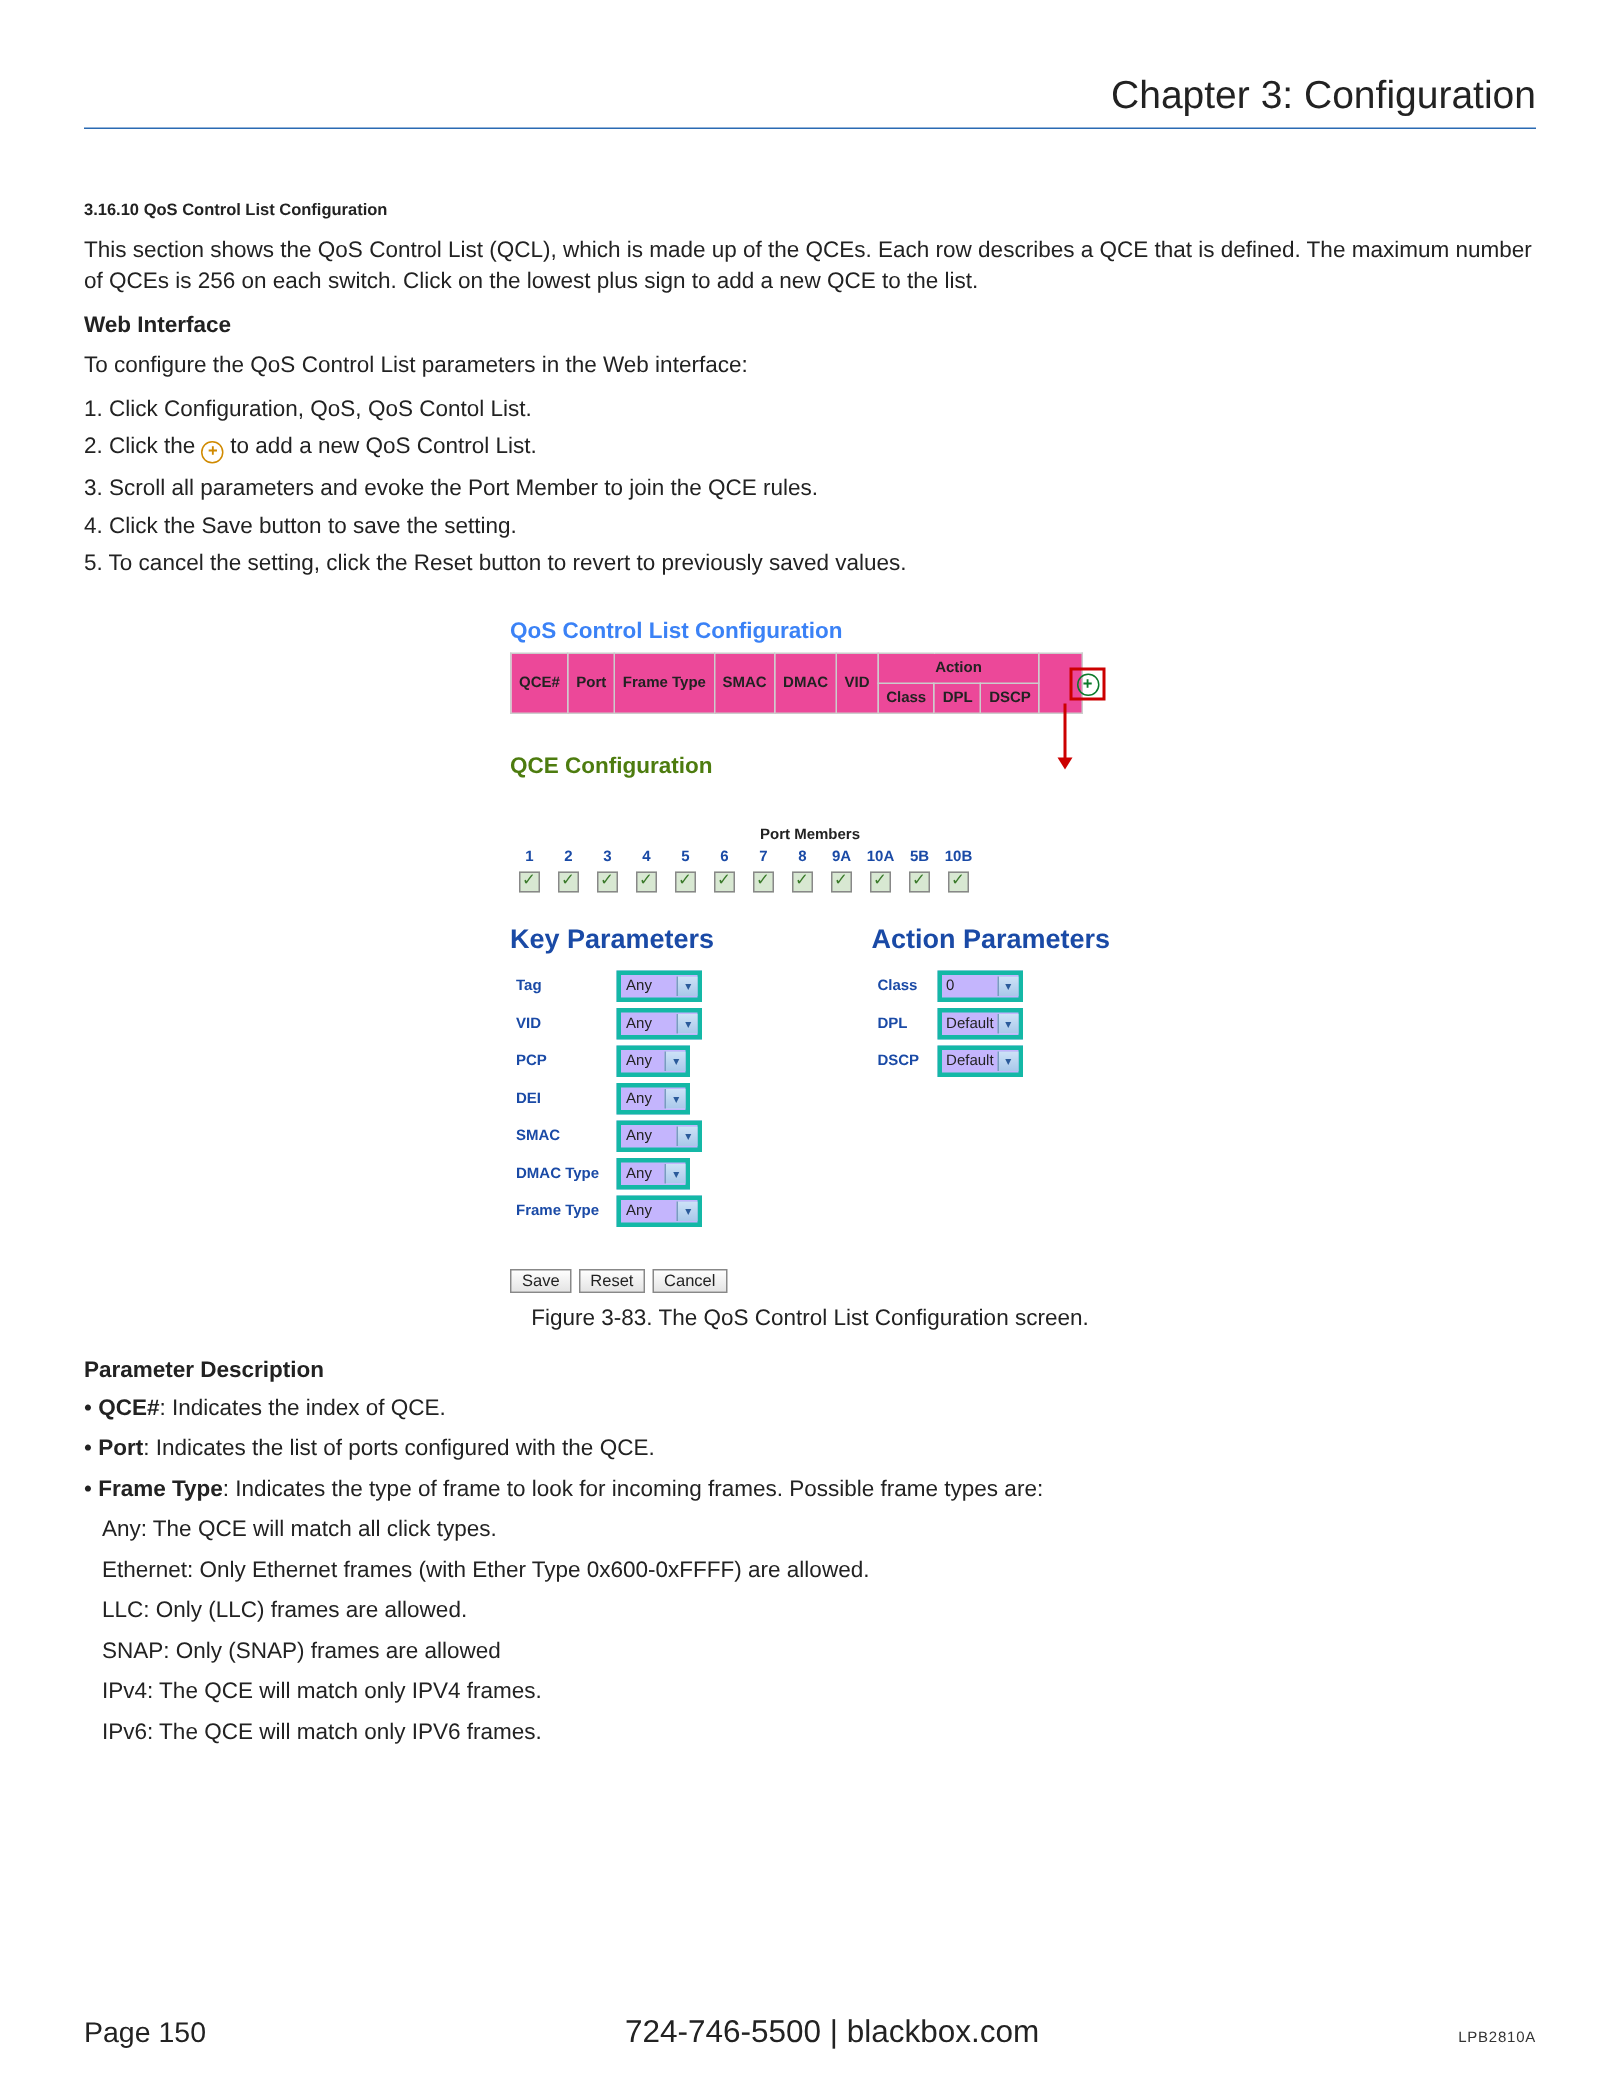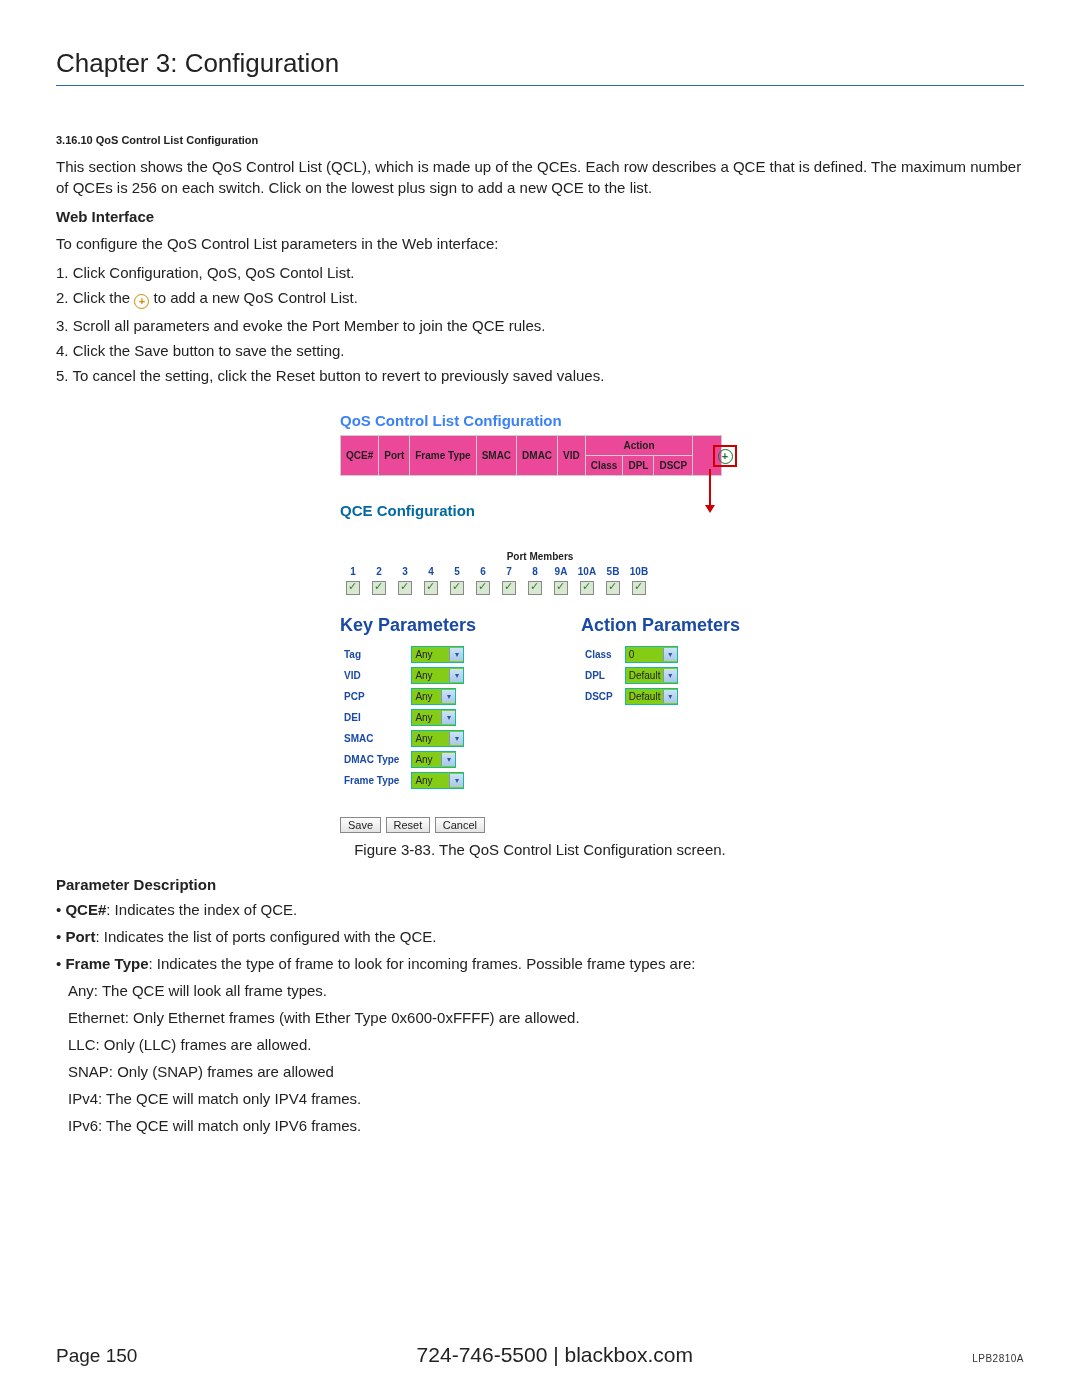--- a/index.html
+++ b/index.html
@@ -14,20 +14,21 @@
     padding: 48px 56px 40px 56px;
     box-sizing: border-box;
     min-height: 1397px;
     position: relative;
   }
   h1.chapter {
     font-size: 26px;
     font-weight: 400;
     margin: 0 0 6px 0;
     color: #222;
+    text-align: right;
   }
   hr.blue {
     border: none;
     border-top: 1px solid #2a6ab3;
     margin: 0 0 48px 0;
   }
   .section-head {
     font-weight: 700;
     font-size: 11px;
     margin: 0 0 10px 0;
@@ -104,21 +105,21 @@
     position: absolute;
     left: -4px;
     bottom: -6px;
     width: 0; height: 0;
     border-left: 5px solid transparent;
     border-right: 5px solid transparent;
     border-top: 8px solid #c00;
   }
 
   .qce-title {
-    color: #0369a1;
+    color: #4d7c0f;
     font-weight: 700;
     font-size: 15px;
     margin: 26px 0 6px 0;
   }
   .port-members-wrap { margin-top: 6px; }
   .pm-caption { font-size: 10px; font-weight: 700; text-align: center; margin-bottom: 2px; margin-top: 32px; }
   table.port-members th, table.port-members td {
     padding: 2px 3px;
     text-align: center;
     font-size: 10px;
@@ -141,22 +142,22 @@
     color: #3a7a2a;
   }
   .params-row { display: flex; gap: 36px; margin-top: 16px; }
   .params-col { }
   .params-title { color: #1a4aa6; font-weight: 700; font-size: 18px; margin: 0 0 8px 0; }
   table.params td { padding: 2px 4px; font-size: 10px; }
   table.params td.label { color: #1a4aa6; font-weight: 700; padding-right: 8px; }
   .dd {
     display: inline-flex;
     align-items: center;
-    border: 1px solid #14b8a6;
-    background: #84cc16;
+    border: 3px solid #14b8a6;
+    background: #c4b5fd;
     font-size: 10px;
     height: 15px;
     padding-left: 3px;
     min-width: 40px;
   }
   .dd-wide { min-width: 48px; }
   .dd .chev {
     width: 13px; height: 13px;
     margin-left: auto;
     background: linear-gradient(#cde2f7, #a9c8ea);
@@ -383,21 +384,21 @@
   </div>
 
   <div class="caption">Figure 3-83. The QoS Control List Configuration screen.</div>
 
   <div class="subhead">Parameter Description</div>
   <ul class="pd">
     <li><b>QCE#</b><span>: Indicates the index of QCE.</span></li>
     <li><b>Port</b><span>: Indicates the list of ports configured with the QCE.</span></li>
     <li><b>Frame Type</b><span>: Indicates the type of frame to look for incoming frames. Possible frame types are:</span></li>
   </ul>
-  <div class="pd-sub">Any: The QCE will look all frame types.</div>
+  <div class="pd-sub">Any: The QCE will match all click types.</div>
   <div class="pd-sub">Ethernet: Only Ethernet frames (with Ether Type 0x600-0xFFFF) are allowed.</div>
   <div class="pd-sub">LLC: Only (LLC) frames are allowed.</div>
   <div class="pd-sub">SNAP: Only (SNAP) frames are allowed</div>
   <div class="pd-sub">IPv4: The QCE will match only IPV4 frames.</div>
   <div class="pd-sub">IPv6: The QCE will match only IPV6 frames.</div>
 
   <div class="footer">
     <span class="pg">Page 150</span>
     <span class="center">724-746-5500   |   blackbox.com</span>
     <span class="model">LPB2810A</span>

